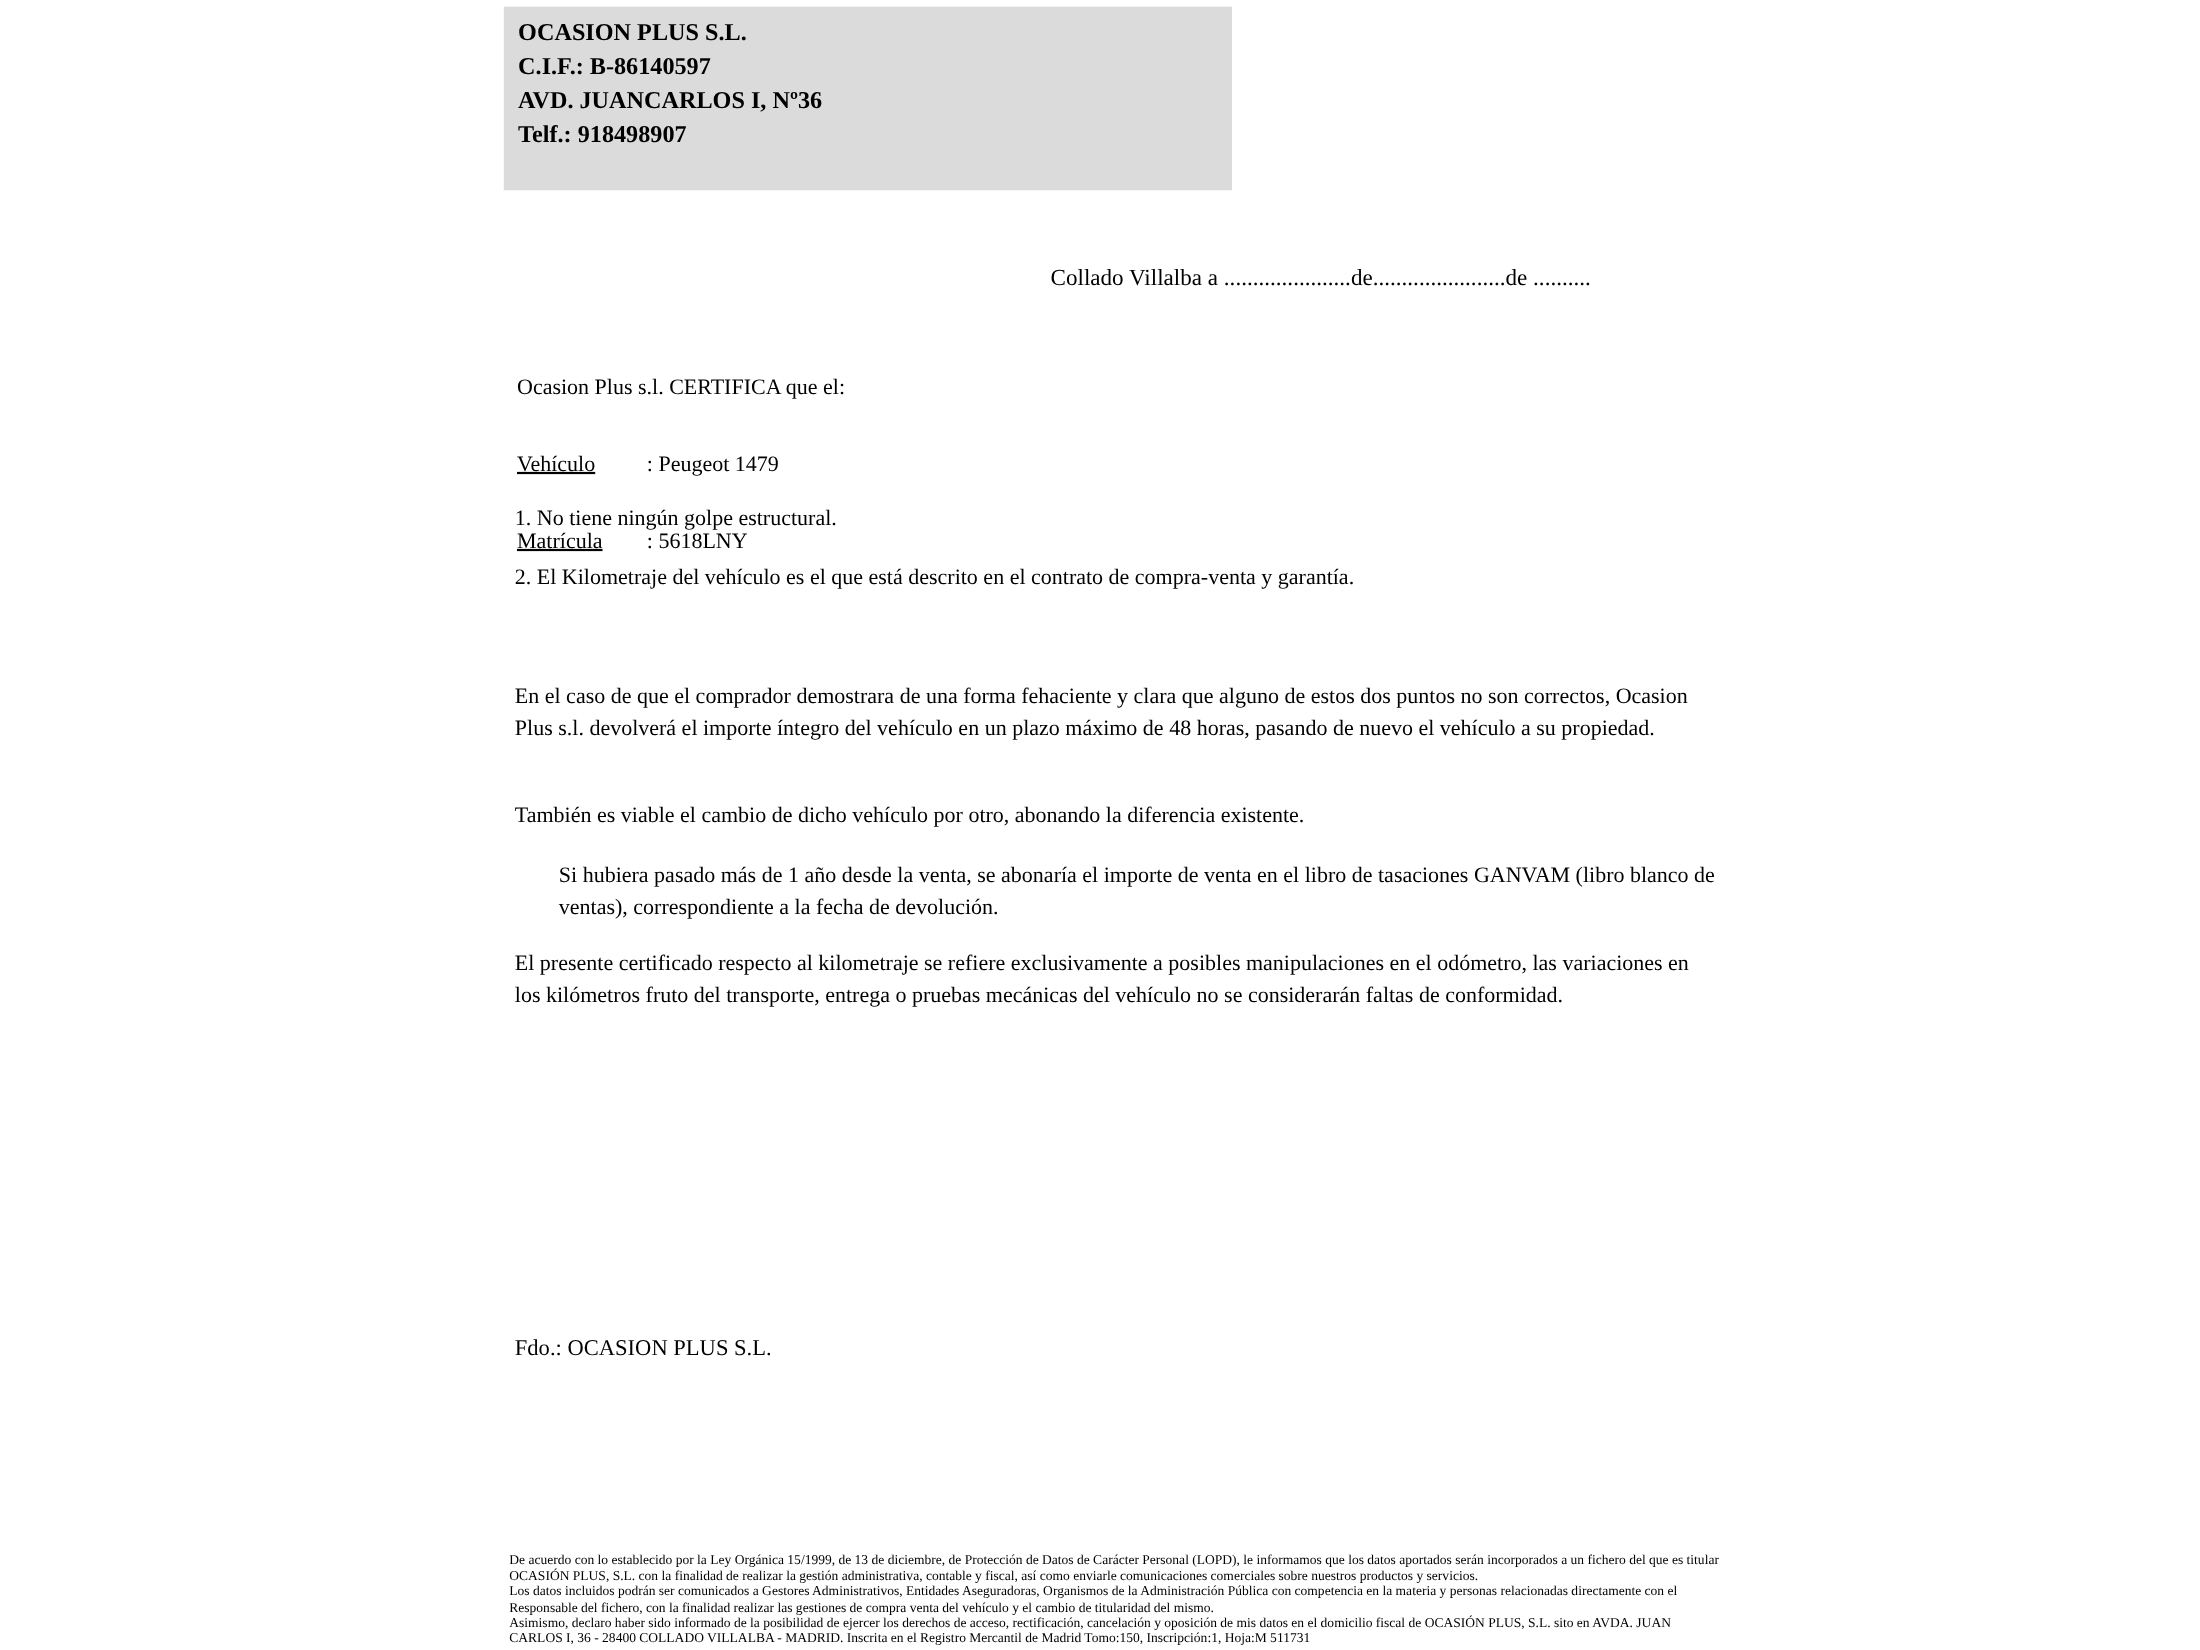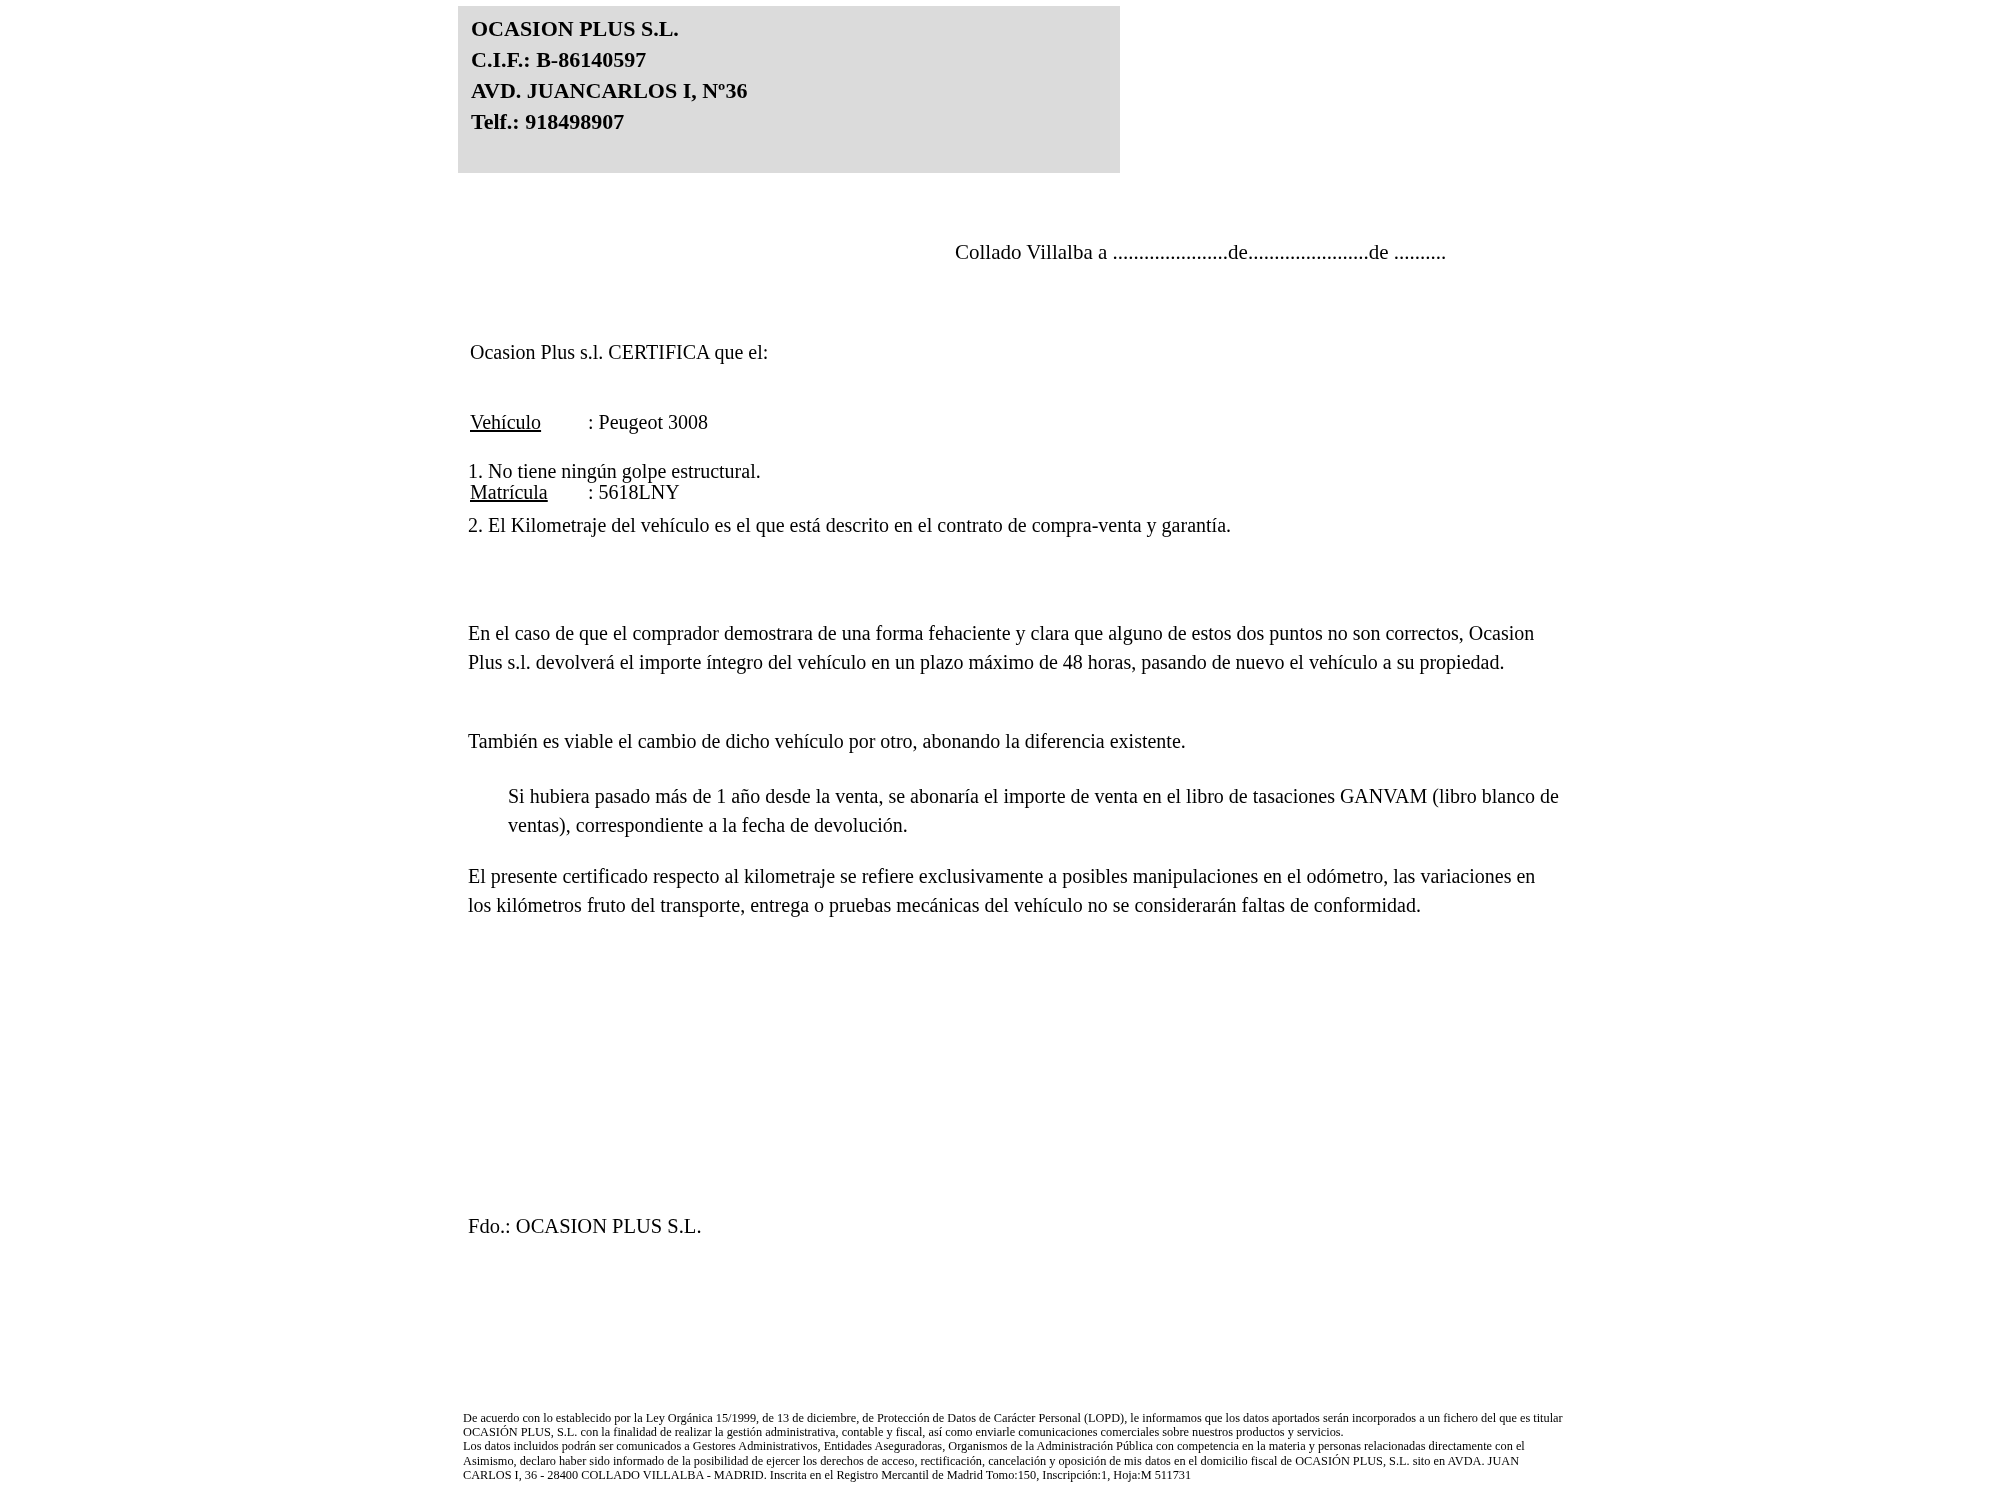--- a/index.html
+++ b/index.html
@@ -109,38 +109,39 @@
     <div class="hline">C.I.F.: B-86140597</div>
     <div class="hline">AVD. JUANCARLOS I, Nº36</div>
     <div class="hline">Telf.: 918498907</div>
   </div>
 
   <div class="date-line">Collado Villalba a ......................de.......................de ..........</div>
 
   <div class="certify-block">
     <div class="certify-row">Ocasion Plus s.l. CERTIFICA que el:</div>
     <div class="certify-row">
-      <span class="certify-label">Vehículo</span><span>: Peugeot 3008</span>
+      <span class="certify-label">Vehículo</span><span>: Peugeot 1479</span>
     </div>
     <div class="certify-row">
       <span class="certify-label">Matrícula</span><span>: 5618LNY</span>
     </div>
   </div>
 
   <div class="statement statement-1">1. No tiene ningún golpe estructural.</div>
   <div class="statement statement-2">2. El Kilometraje del vehículo es el que está descrito en el contrato de compra-venta y garantía.</div>
 
   <div class="paragraph paragraph-1">En el caso de que el comprador demostrara de una forma fehaciente y clara que alguno de estos dos puntos no son correctos, Ocasion Plus s.l. devolverá el importe íntegro del vehículo en un plazo máximo de 48 horas, pasando de nuevo el vehículo a su propiedad.</div>
   <div class="paragraph paragraph-2">También es viable el cambio de dicho vehículo por otro, abonando la diferencia existente.</div>
   <div class="paragraph paragraph-3">Si hubiera pasado más de 1 año desde la venta, se abonaría el importe de venta en el libro de tasaciones GANVAM (libro blanco de ventas), correspondiente a la fecha de devolución.</div>
   <div class="paragraph paragraph-4">El presente certificado respecto al kilometraje se refiere exclusivamente a posibles manipulaciones en el odómetro, las variaciones en los kilómetros fruto del transporte, entrega o pruebas mecánicas del vehículo no se considerarán faltas de conformidad.</div>
 
   <div class="signature-line">Fdo.: OCASION PLUS S.L.</div>
 
   <div class="footer-legal">
     <div class="footer-line">De acuerdo con lo establecido por la Ley Orgánica 15/1999, de 13 de diciembre, de Protección de Datos de Carácter Personal (LOPD), le informamos que los datos aportados serán incorporados a un fichero del que es titular</div>
     <div class="footer-line">OCASIÓN PLUS, S.L. con la finalidad de realizar la gestión administrativa, contable y fiscal, así como enviarle comunicaciones comerciales sobre nuestros productos y servicios.</div>
     <div class="footer-line">Los datos incluidos podrán ser comunicados a Gestores Administrativos, Entidades Aseguradoras, Organismos de la Administración Pública con competencia en la materia y personas relacionadas directamente con el</div>
+    <div class="footer-line">Responsable del fichero, con la finalidad realizar las gestiones de compra venta del vehículo y el cambio de titularidad del mismo.</div>
     <div class="footer-line">Asimismo, declaro haber sido informado de la posibilidad de ejercer los derechos de acceso, rectificación, cancelación y oposición de mis datos en el domicilio fiscal de OCASIÓN PLUS, S.L. sito en AVDA. JUAN</div>
     <div class="footer-line">CARLOS I, 36 - 28400 COLLADO VILLALBA - MADRID. Inscrita en el Registro Mercantil de Madrid Tomo:150, Inscripción:1, Hoja:M 511731</div>
   </div>
 
 </div>
 
 </body></html>

